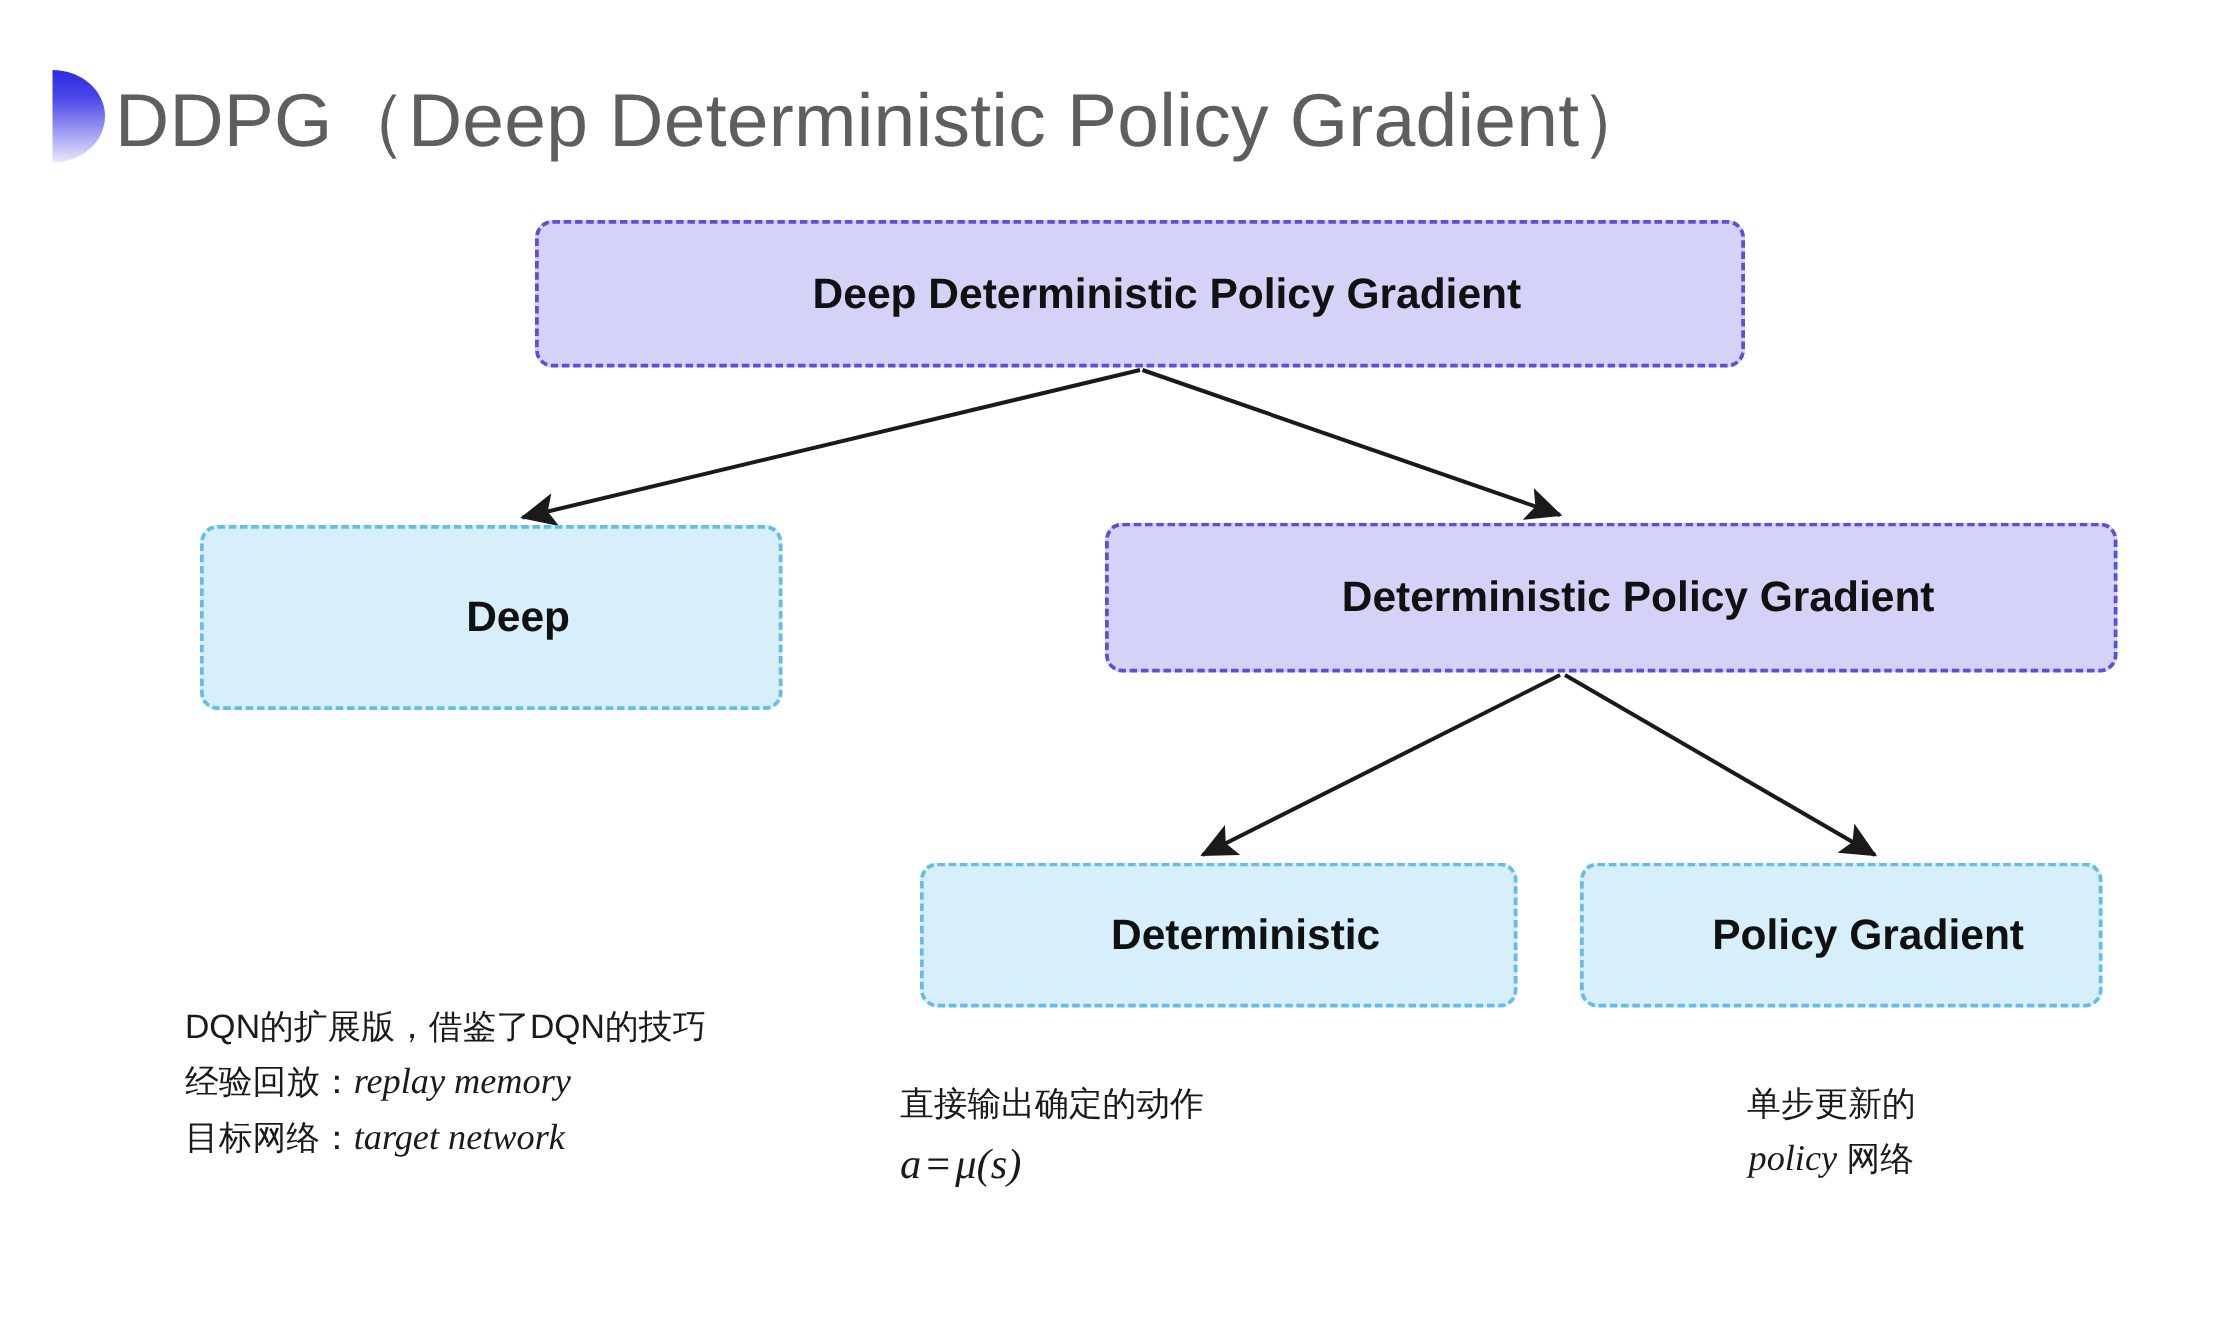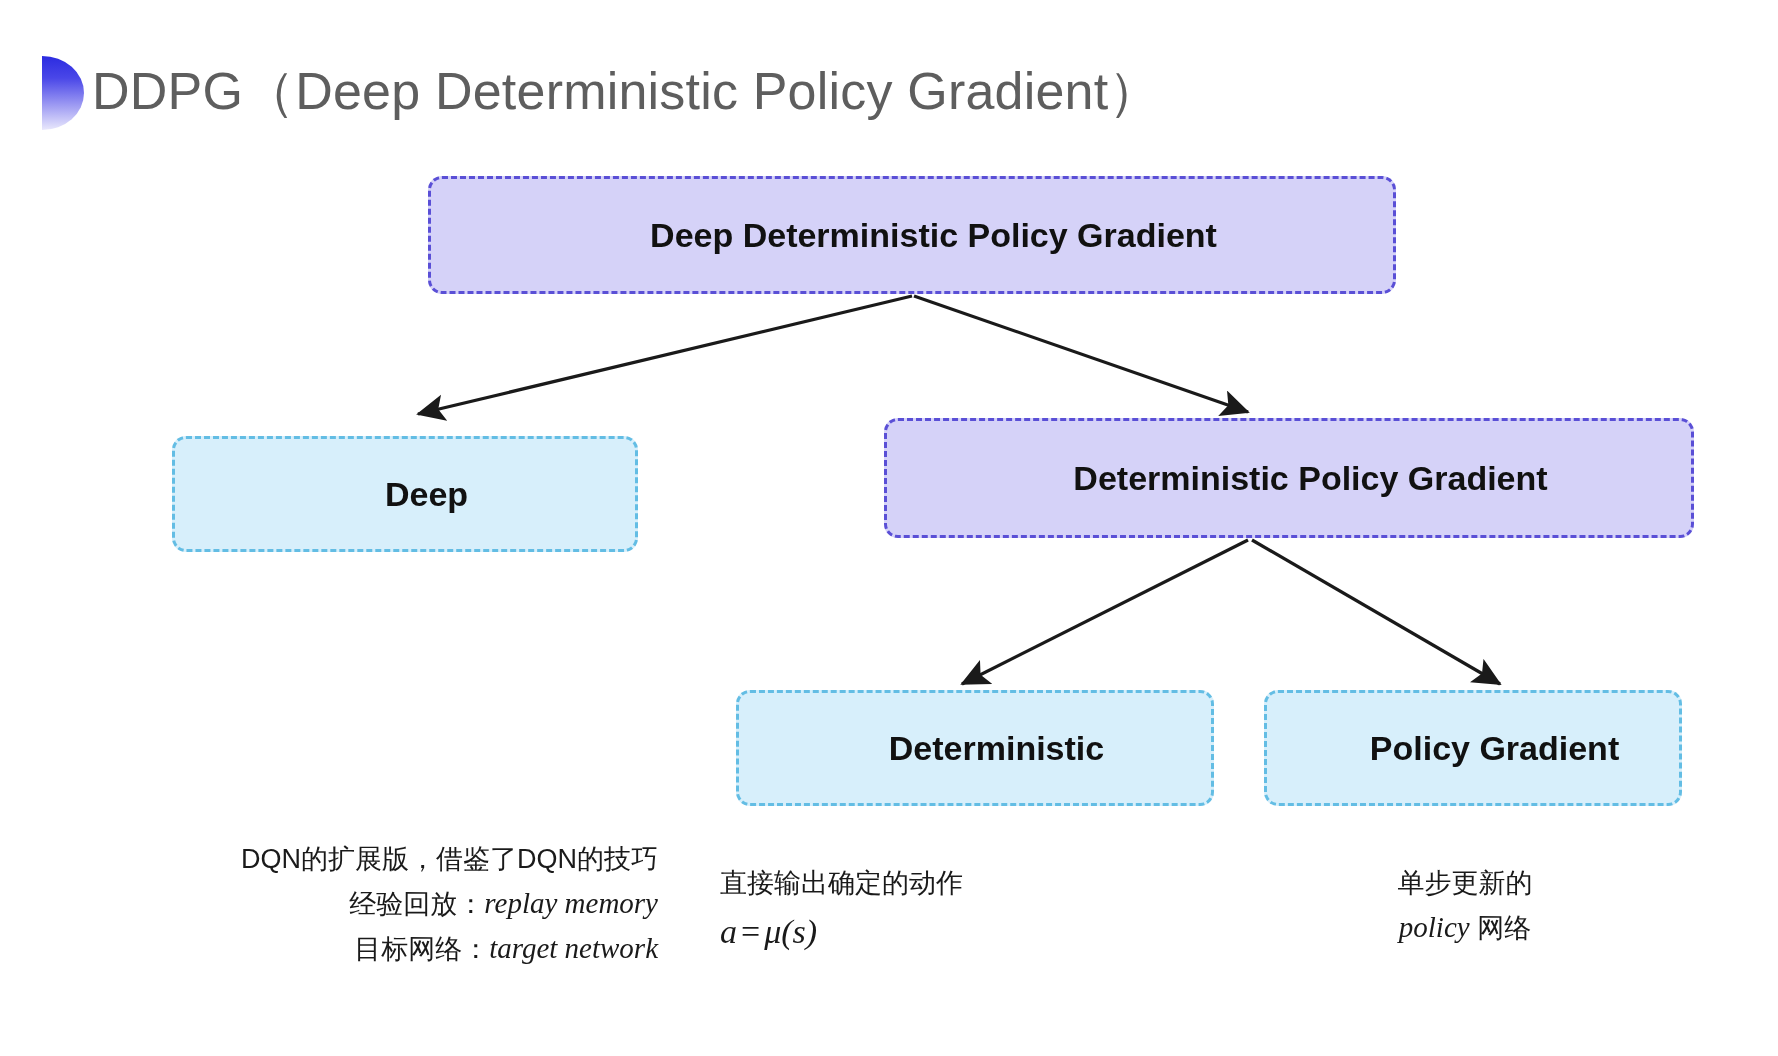--- a/index.html
+++ b/index.html
@@ -31,21 +31,21 @@
     top: 56px;
     width: 42px;
     height: 74px;
     border-radius: 0 100% 100% 0 / 0 50% 50% 0;
     background: linear-gradient(to bottom, #2b2be0 0%, #4a47e8 30%, #9a97f2 65%, #e9e8fc 100%);
   }
   #title-text {
     position: absolute;
     left: 92px;
     top: 62px;
-    font-size: 52px;
+    font-size: 60px;
     font-weight: 400;
     color: #5e5e5e;
     letter-spacing: 0.2px;
     white-space: nowrap;
     line-height: 1.15;
   }
 
   
   .node {
     position: absolute;
@@ -67,21 +67,21 @@
   .node.purple {
     background: #d5d2f8;
     border: 3px dashed #5a4fd6;
   }
   .node.blue {
     background: #d7effb;
     border: 3px dashed #63bde4;
   }
 
   #node-root      { left: 428px; top: 176px;  width: 968px; height: 118px; }
-  #node-deep      { left: 172px; top: 420px;  width: 466px; height: 116px; margin-top: 16px; }
+  #node-deep      { left: 160px; top: 420px;  width: 466px; height: 148px; }
   #node-dpg       { left: 884px; top: 418px;  width: 810px; height: 120px; }
   #node-det       { left: 716px; top: 690px;  width: 478px; height: 116px; margin-left: 20px; }
   #node-pg        { left: 1264px; top: 690px; width: 418px; height: 116px; }
 
   
   #arrows {
     position: absolute;
     left: 0; top: 0;
     width: 1778px;
     height: 1056px;
@@ -97,21 +97,21 @@
     white-space: nowrap;
   }
   .caption .line { display: block; }
   .caption .cn { font-family: "Liberation Sans", sans-serif; }
   .caption .it {
     font-family: "Liberation Serif", serif;
     font-style: italic;
     font-size: 29px;
   }
 
-  #caption-deep      { left: 148px;  top: 838px; text-align: right; width: 510px; }
+  #caption-deep      { left: 148px;  top: 800px; text-align: left; width: 510px; }
   #caption-deep .line:nth-child(1) { padding-left: 0; }
   #caption-det       { left: 720px;  top: 862px; width: 380px; }
   #caption-pg        { left: 1310px; top: 862px; text-align: center; width: 310px; }
 
   .formula {
     font-family: "Liberation Serif", serif;
     font-style: italic;
     font-size: 34px;
   }
   .formula .op { font-style: normal; padding: 0 4px; }

